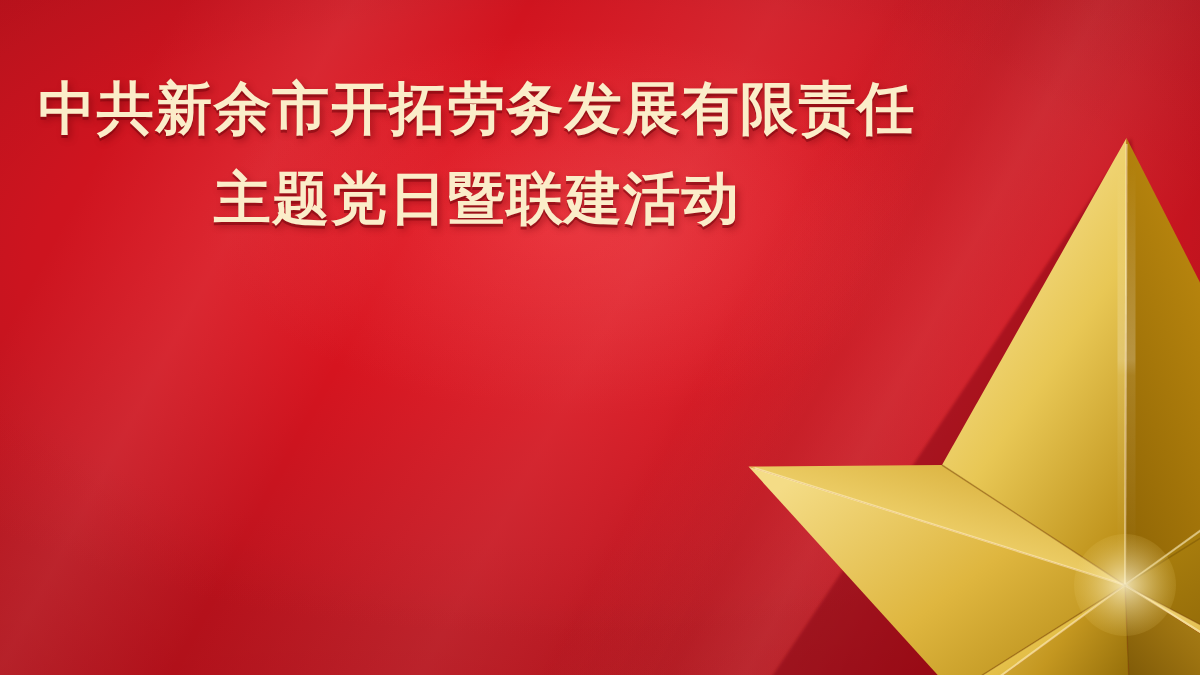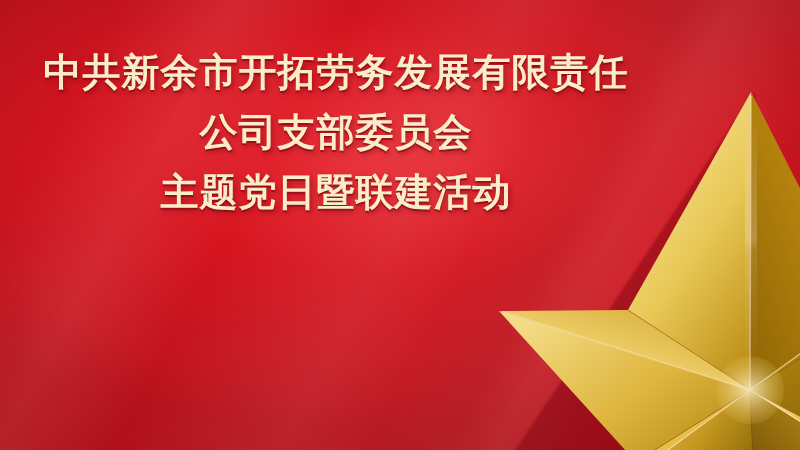--- a/index.html
+++ b/index.html
@@ -58,21 +58,21 @@
     background:radial-gradient(ellipse at 50% 50%, rgba(255,120,120,0.20) 0%, rgba(255,80,80,0.0) 70%);
     pointer-events:none;
   }
 
   
   .star-wrap{position:absolute;left:0;top:0;width:800px;height:450px;pointer-events:none;}
 
   
   .title-block{
     position:absolute;left:0;top:42px;width:636px;
-    display:flex;flex-direction:column;align-items:center;padding-left:18px;
+    display:flex;flex-direction:column;align-items:center;
   }
   .tline{
     color:#FBEDC9;
     font-weight:700;
     font-size:38px;
     line-height:60px;
     letter-spacing:1px;
     white-space:nowrap;
     text-shadow:
       0 2px 0 rgba(120,6,12,0.55),
@@ -187,17 +187,16 @@
         <path d="M750 390 L754 486"></path>
         <path d="M750 390 L636 462"></path>
       </g>
 
       <circle cx="750" cy="390" r="34" fill="url(#gCore)" opacity="0.8"></circle>
     </svg>
   </div>
 
   <div class="title-block">
     <div class="tline">中共新余市开拓劳务发展有限责任</div>
-    <div class="tline">公司支部委员会</div>
     <div class="tline">主题党日暨联建活动</div>
   </div>
 
 </div>
 
 </body></html>

